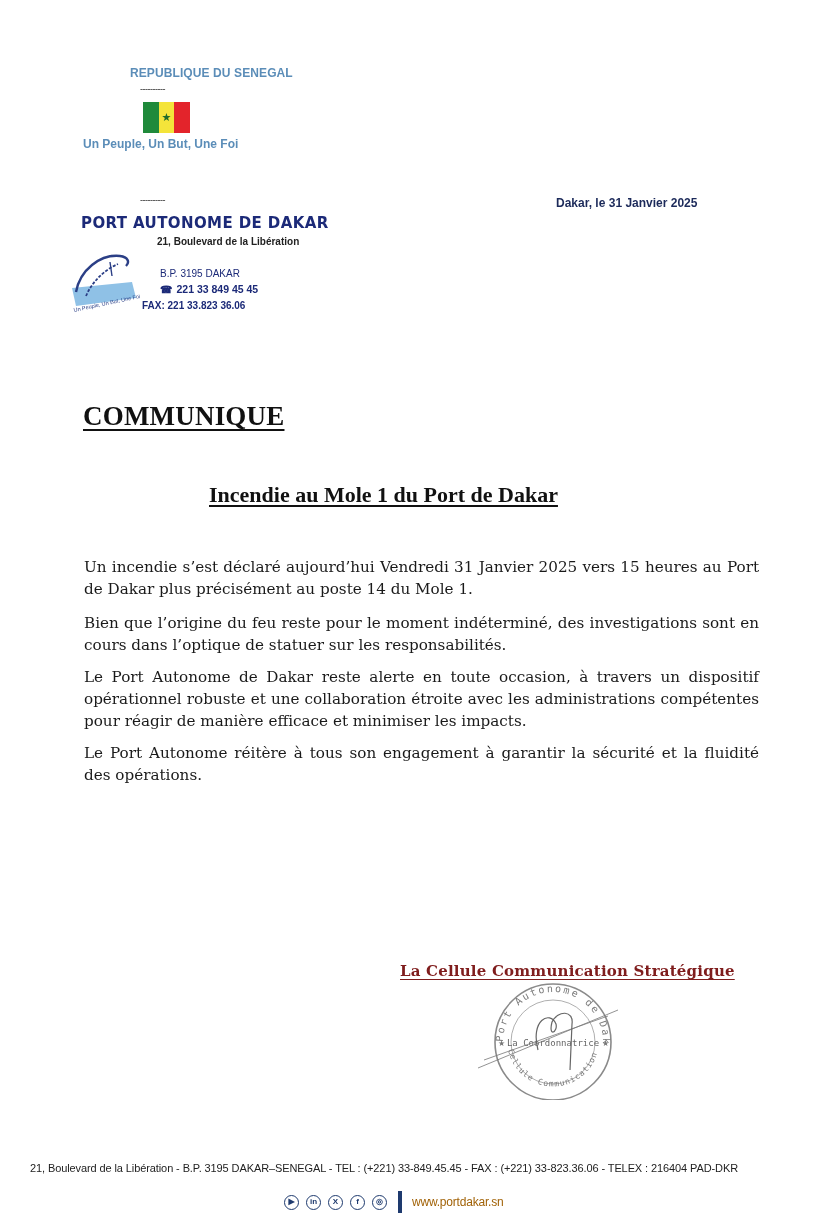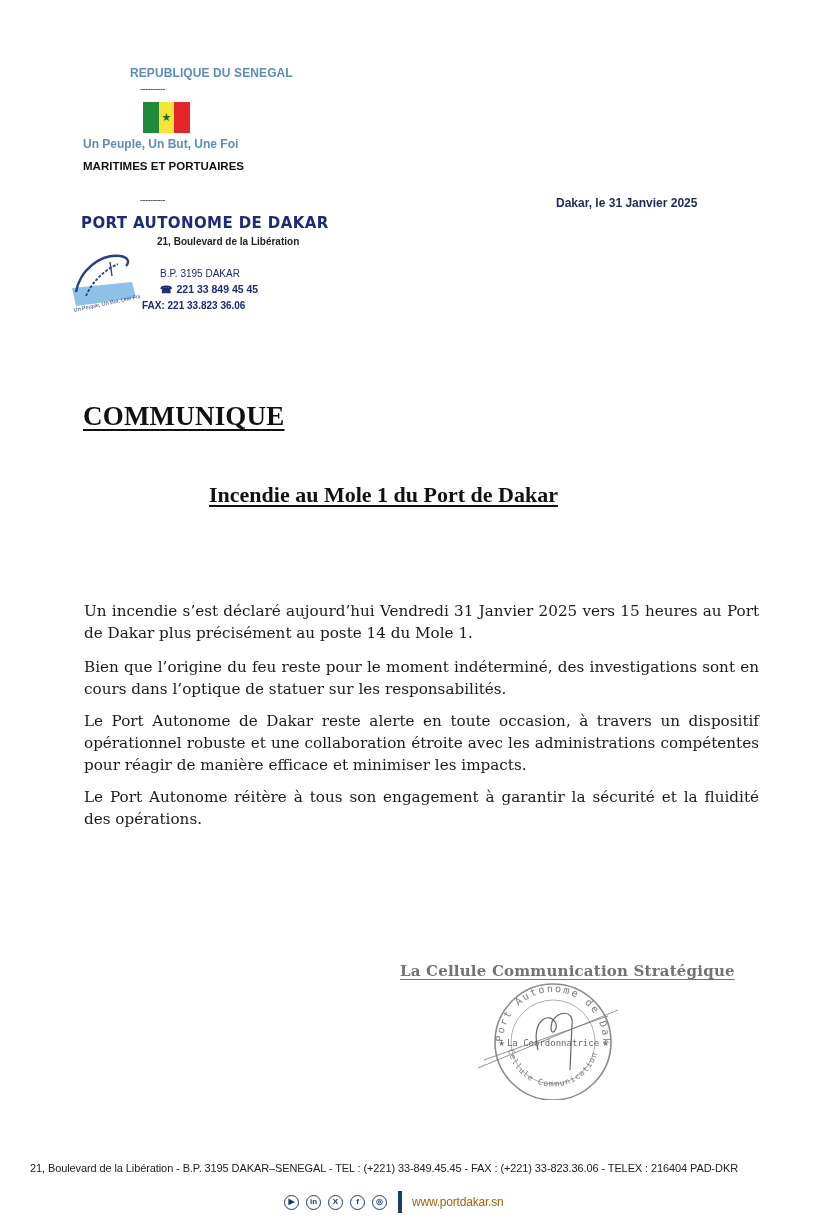--- a/index.html
+++ b/index.html
@@ -32,26 +32,26 @@
     .tel .phone { color: #1c2a78; font-size: 10px; margin-right: 4px; }
     .fax { left: 142px; top: 300px; font-size: 10px; font-weight: bold; color: #1c2a78; }
     .logo { left: 66px; top: 248px; width: 80px; height: 68px; }
     .date { left: 556px; top: 196px; font-size: 12px; font-weight: bold; color: #1c2a5a; }
 
     
     .communique { left: 83px; top: 401px; font-family: "Liberation Serif", serif; font-size: 27px; font-weight: bold; text-decoration: underline; text-decoration-thickness: 2px; text-underline-offset: 4px; letter-spacing: 0.2px; }
     .subject { left: 209px; top: 482px; font-family: "Liberation Serif", serif; font-size: 22px; font-weight: bold; text-decoration: underline; text-underline-offset: 3px; color: #111; text-align: right; }
 
     
-    .body { left: 84px; top: 556px; width: 675px; font-family: "DejaVu Serif", serif; font-size: 15.2px; line-height: 22px; color: #1a1a1a; margin-top: 44px; }
+    .body { left: 84px; top: 556px; width: 675px; font-family: "DejaVu Serif", serif; font-size: 15.2px; line-height: 22px; color: #1a1a1a; }
     .body p { margin: 0 0 10px 0; text-align: justify; }
     .body p.first { margin-bottom: 12px; }
 
     
-    .sig-title { left: 400px; top: 962px; font-family: "DejaVu Serif", serif; font-size: 15px; font-weight: bold; color: #737373; text-decoration: underline; text-underline-offset: 3px; letter-spacing: 0.2px; }
+    .sig-title { left: 400px; top: 962px; font-family: "DejaVu Serif", serif; font-size: 15px; font-weight: bold; color: #7f1d1d; text-decoration: underline; text-underline-offset: 3px; letter-spacing: 0.2px; }
     .stamp { left: 478px; top: 980px; width: 150px; height: 120px; }
 
     
     .footer-line { left: 30px; top: 1162px; font-size: 11px; color: #222; white-space: nowrap; letter-spacing: -0.1px; }
     .social { left: 284px; top: 1191px; display: flex; align-items: center; gap: 7px; }
     .social .ic { width: 15px; height: 15px; border: 1.3px solid #1e3a6e; border-radius: 50%; display: flex; align-items: center; justify-content: center; font-size: 8px; font-weight: bold; color: #1e3a6e; box-sizing: border-box; line-height: 1; }
     .social .bar { width: 4px; height: 22px; background: #1e3a6e; margin-left: 4px; margin-right: 3px; }
     .social .url { font-size: 12px; color: #a16207; letter-spacing: -0.2px; }
   </style>
 </head>
@@ -61,21 +61,20 @@
 <div class="abs dash dash1">----------</div>
 <div class="abs flag">
   <div class="g"></div>
   <div class="y">
       <span>★</span>
     </div>
   <div class="r"></div>
 </div>
 <div class="abs motto">Un Peuple, Un But, Une Foi</div>
 <div class="abs ministry">
-  <div>MARITIMES ET PORTUAIRES</div>
 </div>
 <div class="abs dash dash2">----------</div>
 <div class="abs pad">PORT AUTONOME DE DAKAR</div>
 <div class="abs addr">21, Boulevard de la Libération</div>
 
 <svg class="abs logo" viewBox="0 0 80 68">
   <polygon points="6,40 66,34 70,50 10,58" fill="#8fc1e6"></polygon>
   <path d="M10,44 C14,22 34,6 54,8 C62,9 64,14 60,18" stroke="#2b3f86" stroke-width="2.4" fill="none"></path>
   <path d="M20,48 C26,34 38,22 52,16" stroke="#2b3f86" stroke-width="1.8" fill="none" stroke-dasharray="3,1.5"></path>
   <path d="M44,14 L46,28" stroke="#2b3f86" stroke-width="1.4" fill="none"></path>

